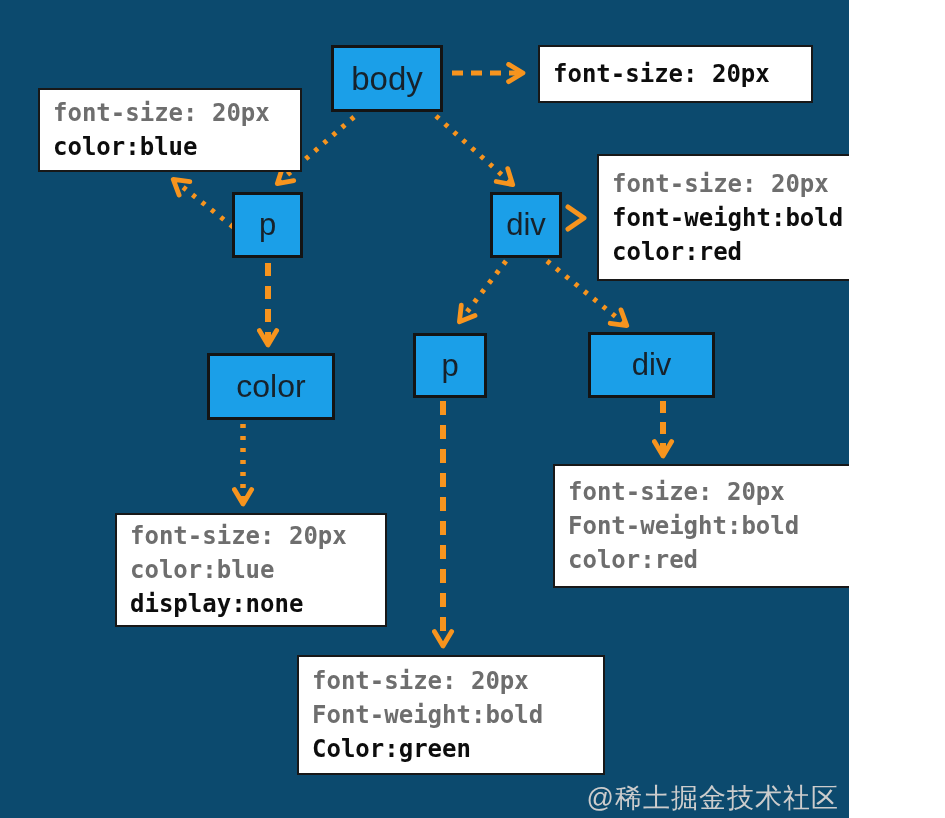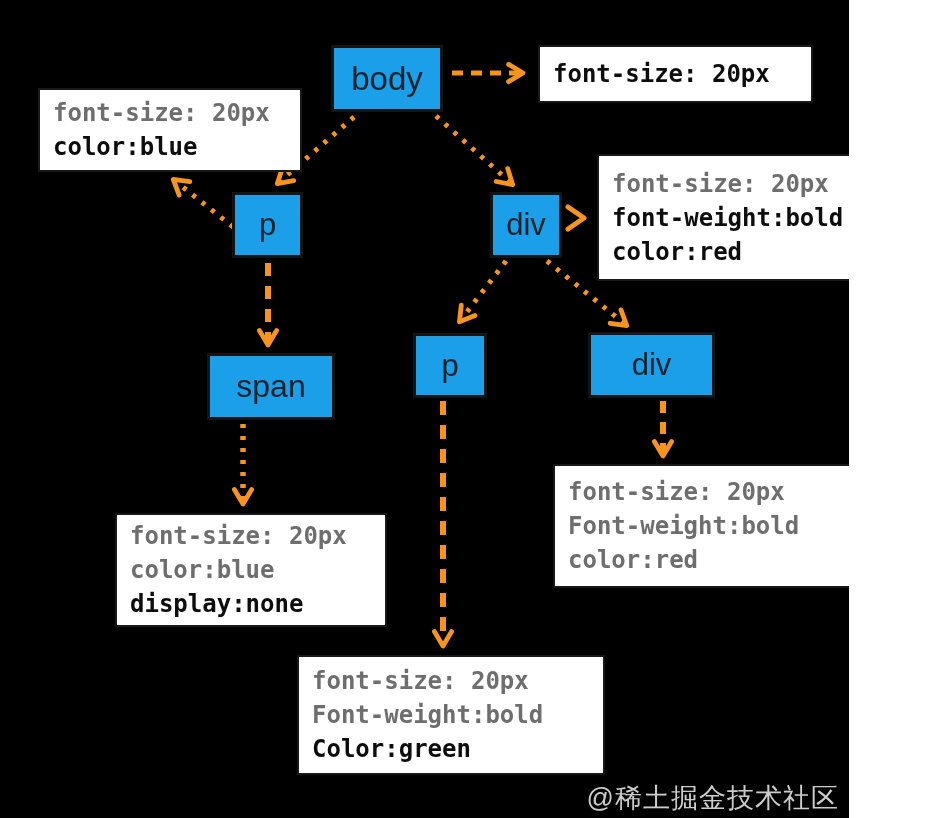--- a/index.html
+++ b/index.html
@@ -6,21 +6,21 @@
     --node-fill:#1B9FE8;
     --arrow:#F7941E;
     --muted:#6e6e6e;
     --strong:#0d0d0d;
     --ink:#141414;
   }
   html,body{margin:0;padding:0;background:#ffffff;}
   .stage{
     position:relative;
     width:849px;height:818px;
-    background:#000000;
+    background:#0c4a6e;
     overflow:hidden;
     font-family:"Liberation Sans",sans-serif;
   }
   .arrow-layer{position:absolute;left:0;top:0;pointer-events:none;}
   .arrow{stroke:var(--arrow);fill:none;}
   .arrowhead-path{stroke:var(--arrow);fill:none;stroke-width:5;stroke-linecap:round;stroke-linejoin:round;}
 
   .node{
     position:absolute;
     background:var(--node-fill);
@@ -97,21 +97,21 @@
   <div class="node node-body">
     <span>body</span>
   </div>
   <div class="node node-p1">
     <span>p</span>
   </div>
   <div class="node node-div1">
     <span>div</span>
   </div>
   <div class="node node-span1">
-    <span>span</span>
+    <span>color</span>
   </div>
   <div class="node node-p2">
     <span>p</span>
   </div>
   <div class="node node-div2">
     <span>div</span>
   </div>
 
   <div class="stylebox box-a">
     <span class="ln strong">font-size: 20px</span>

